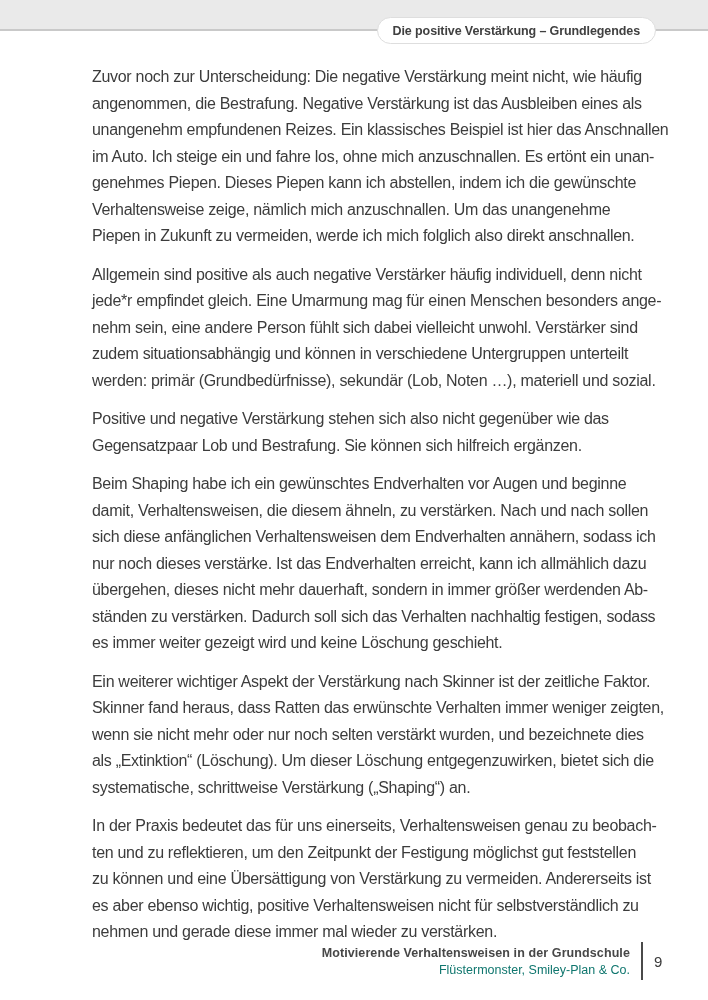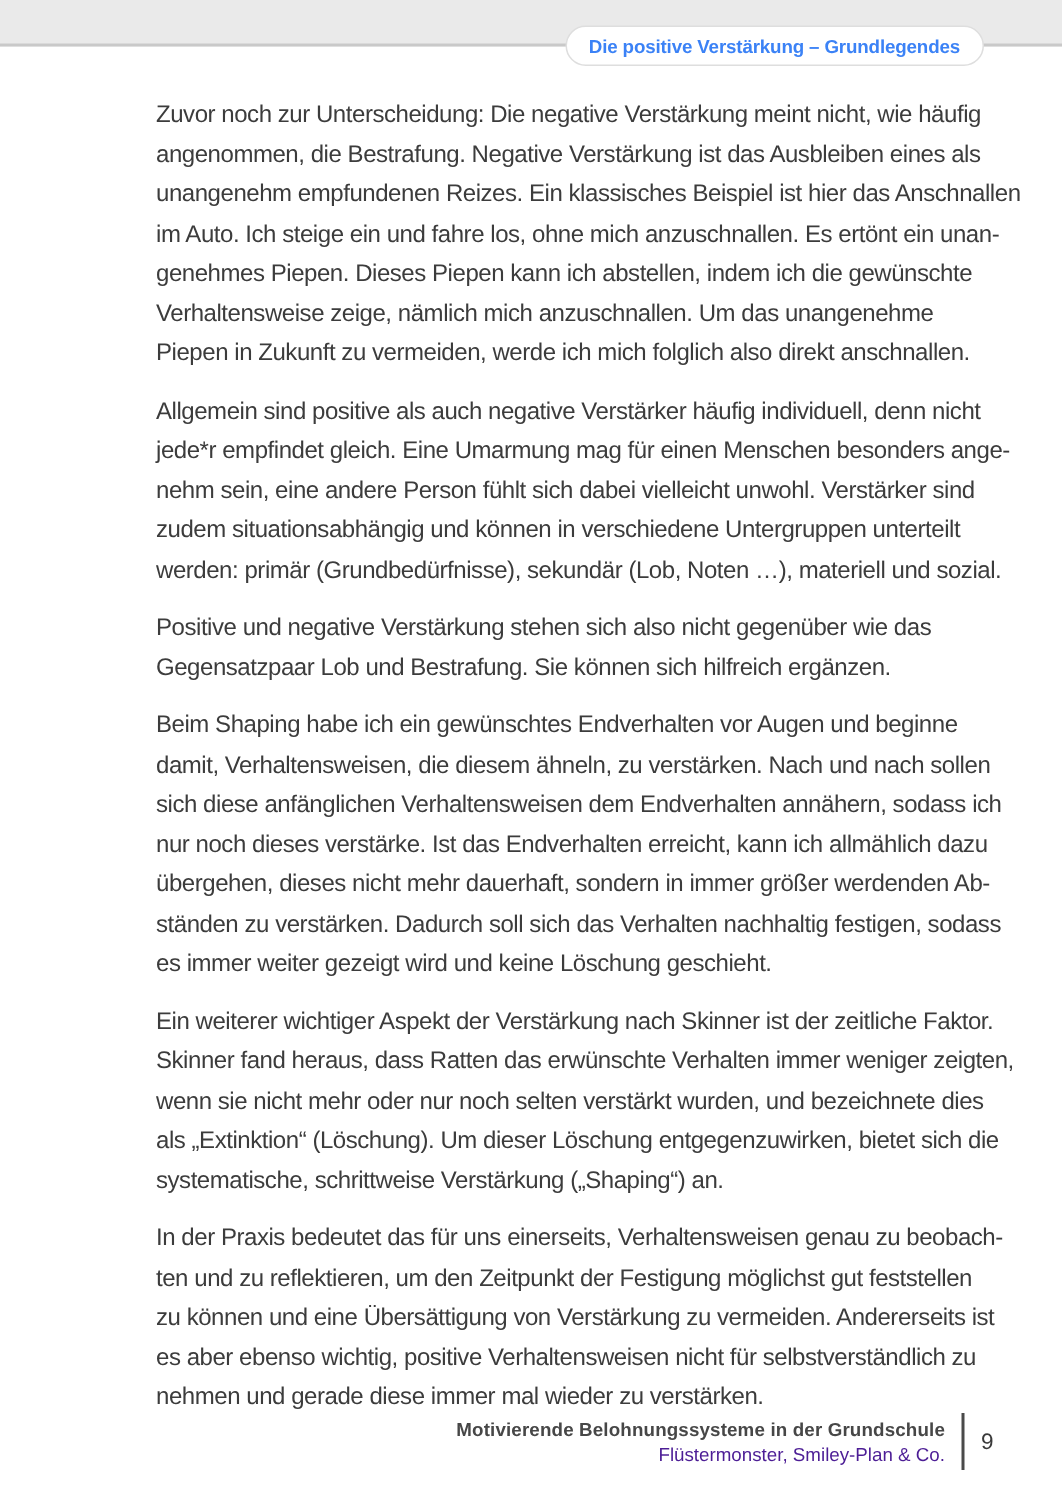--- a/index.html
+++ b/index.html
@@ -25,36 +25,36 @@
   }
   .chapter-pill {
     position: absolute;
     top: 17px; right: 52px;
     height: 27px;
     padding: 0 15px;
     background: #ffffff;
     border: 1px solid #dedede;
     border-radius: 14px;
     display: flex; align-items: center;
-    color: #3b82f6;
+    color: #404040;
     font-size: 12.5px;
     font-weight: bold;
     letter-spacing: -0.1px;
     white-space: nowrap;
     box-sizing: border-box;
   }
 
   
   .body-text {
     position: absolute;
     left: 92px; top: 64px;
     width: 600px;
   }
   .para {
-    margin: 0 0 12px 12px;
+    margin: 0 0 12px 0;
     color: #3c3c3c;
     font-size: 16px;
     line-height: 26.5px;
     letter-spacing: -0.3px;
     white-space: pre;        
   }
 
   
   .footer {
     position: absolute;
@@ -68,21 +68,21 @@
   .footer-titles { text-align: right; }
   .footer-title {
     color: #474747;
     font-size: 12.5px;
     font-weight: bold;
     letter-spacing: 0.1px;
     line-height: 17px;
     white-space: nowrap;
   }
   .footer-subtitle {
-    color: #4c1d95;
+    color: #0f766e;
     font-size: 12.5px;
     line-height: 16px;
     white-space: nowrap;
   }
   .footer-rule {
     width: 2px; height: 38px;
     background: #4a4a4a;
   }
   .footer-page {
     color: #3a3a3a;
@@ -129,20 +129,20 @@
 systematische, schrittweise Verstärkung („Shaping“) an.</p>
     <p class="para">In der Praxis bedeutet das für uns einerseits, Verhaltensweisen genau zu beobach-
 ten und zu reflektieren, um den Zeitpunkt der Festigung möglichst gut feststellen
 zu können und eine Übersättigung von Verstärkung zu vermeiden. Andererseits ist
 es aber ebenso wichtig, positive Verhaltensweisen nicht für selbstverständlich zu
 nehmen und gerade diese immer mal wieder zu verstärken.</p>
   </main>
 
   <footer class="footer">
     <div class="footer-titles">
-      <div class="footer-title">Motivierende Belohnungssysteme in der Grundschule</div>
+      <div class="footer-title">Motivierende Verhaltensweisen in der Grundschule</div>
       <div class="footer-subtitle">Flüstermonster, Smiley-Plan &amp; Co.</div>
     </div>
     <div class="footer-rule"></div>
     <div class="footer-page">9</div>
   </footer>
 
 </div>
 
 </body></html>

